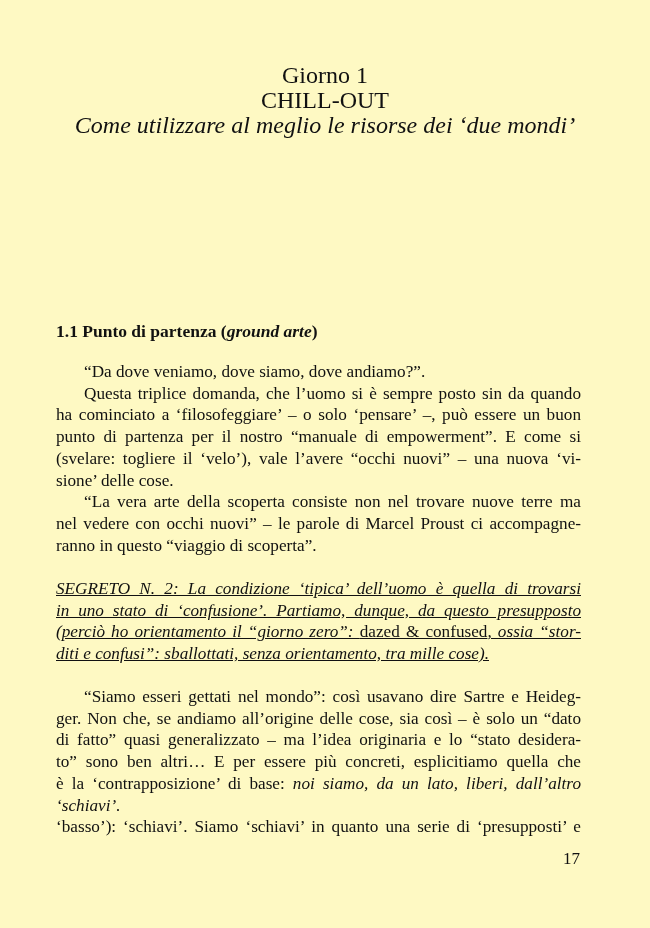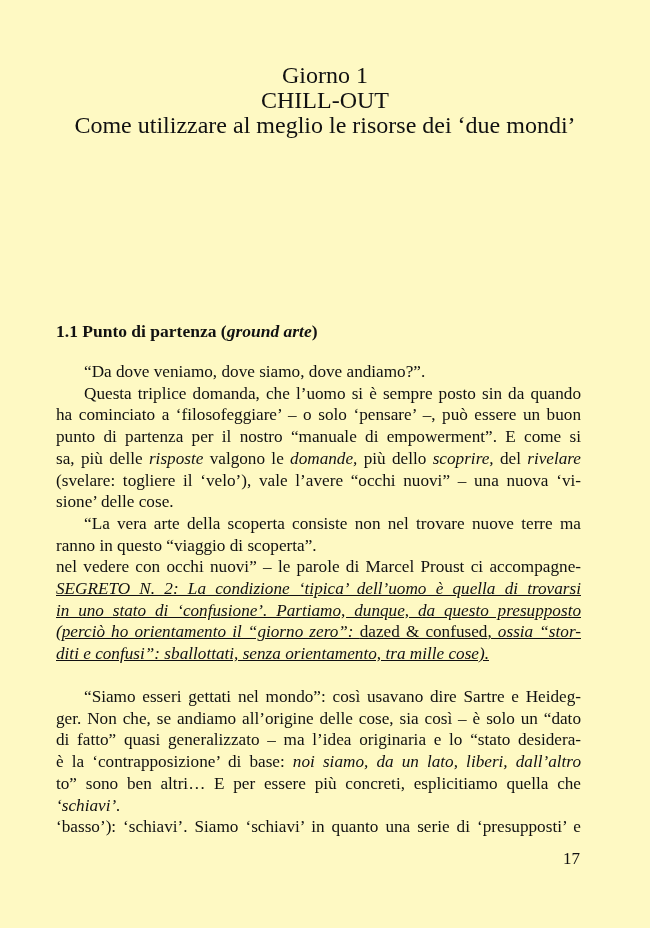--- a/index.html
+++ b/index.html
@@ -24,21 +24,21 @@
     .chapter-header {
       position: absolute;
       left: 0;
       top: 63px;
       width: 650px;
       text-align: center;
       font-size: 24px;
       line-height: 25px;
     }
     .chapter-header .line { display: block; }
-    .chapter-header .subtitle { }
+    .chapter-header .subtitle { font-style: italic; }
 
     .text-block {
       position: absolute;
       left: 56px;
       width: 525px;
       font-size: 17.2px;
       line-height: 21.7px;
       text-align: justify;
     }
     .section-title {
@@ -90,40 +90,39 @@
     <span class="line subtitle">Come utilizzare al meglio le risorse dei ‘due mondi’</span>
   </div>
 
   <div class="section-title"><span>1.1 Punto di partenza (</span><span class="ital">ground arte</span><span>)</span></div>
 
   <div class="text-block p1">
     <span class="ln indent last">“Da dove veniamo, dove siamo, dove andiamo?”.</span>
     <span class="ln indent">Questa triplice domanda, che l’uomo si è sempre posto sin da quando</span>
     <span class="ln">ha cominciato a ‘filosofeggiare’ – o solo ‘pensare’ –, può essere un buon</span>
     <span class="ln">punto di partenza per il nostro “manuale di empowerment”. E come si</span>
-    <span class="ln"><span>sa, più delle </span><span class="ital">risposte</span><span> valgono le </span><span class="ital">domande,</span><span> più dello </span><span class="ital">scoprire,</span><span> del </span><span class="ital">rivelare</span></span>
     <span class="ln">(svelare: togliere il ‘velo’), vale l’avere “occhi nuovi” – una nuova ‘vi-</span>
     <span class="ln last">sione’ delle cose.</span>
     <span class="ln indent">“La vera arte della scoperta consiste non nel trovare nuove terre ma</span>
+    <span class="ln">nel vedere con occhi nuovi” – le parole di Marcel Proust ci accompagne-</span>
     <span class="ln last">ranno in questo “viaggio di scoperta”.</span>
-    <span class="ln">nel vedere con occhi nuovi” – le parole di Marcel Proust ci accompagne-</span>
   </div>
 
   <div class="text-block p2 secret">
     <span class="ln">SEGRETO N. 2: La condizione ‘tipica’ dell’uomo è quella di trovarsi</span>
     <span class="ln">in uno stato di ‘confusione’. Partiamo, dunque, da questo presupposto</span>
     <span class="ln"><span>(perciò ho orientamento il “giorno zero”: </span><span class="roman">dazed &amp; confused</span><span>, ossia “stor-</span></span>
     <span class="ln last">diti e confusi”: sballottati, senza orientamento, tra mille cose).</span>
   </div>
 
   <div class="text-block p3">
     <span class="ln indent">“Siamo esseri gettati nel mondo”: così usavano dire Sartre e Heideg-</span>
     <span class="ln">ger. Non che, se andiamo all’origine delle cose, sia così – è solo un “dato</span>
     <span class="ln">di fatto” quasi generalizzato – ma l’idea originaria e lo “stato desidera-</span>
+    <span class="ln">to” sono ben altri… E per essere più concreti, esplicitiamo quella che</span>
     <span class="ln"><span>è la ‘contrapposizione’ di base: </span><span class="ital">noi siamo, da un lato, liberi, dall’altro</span></span>
-    <span class="ln">to” sono ben altri… E per essere più concreti, esplicitiamo quella che</span>
     <span class="ln last ital">‘schiavi’.</span>
     <span class="ln">‘basso’): ‘schiavi’. Siamo ‘schiavi’ in quanto una serie di ‘presupposti’ e</span>
   </div>
 
   <div class="page-number">17</div>
 
 </div>
 
 </body></html>

